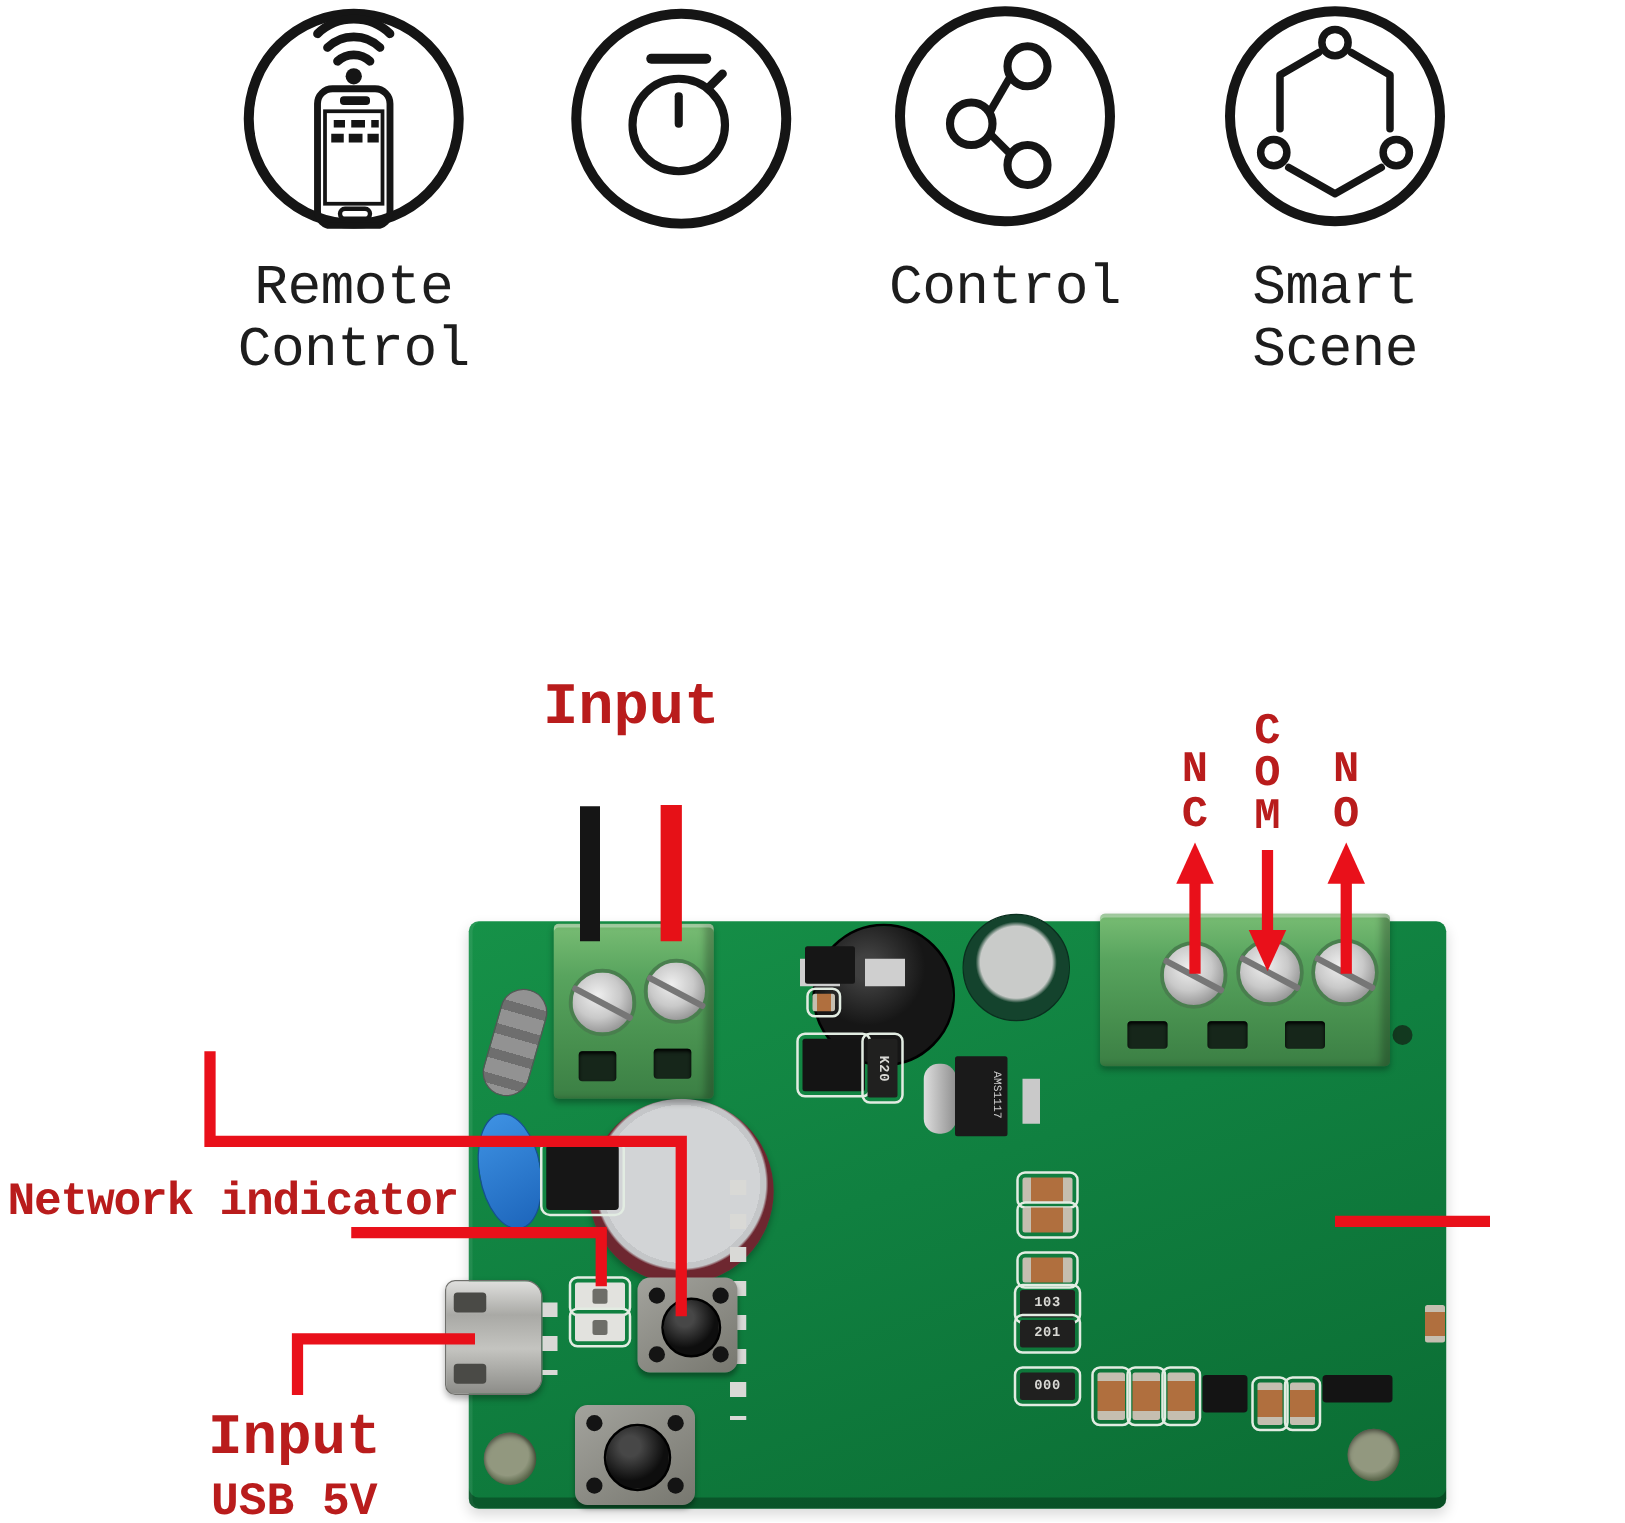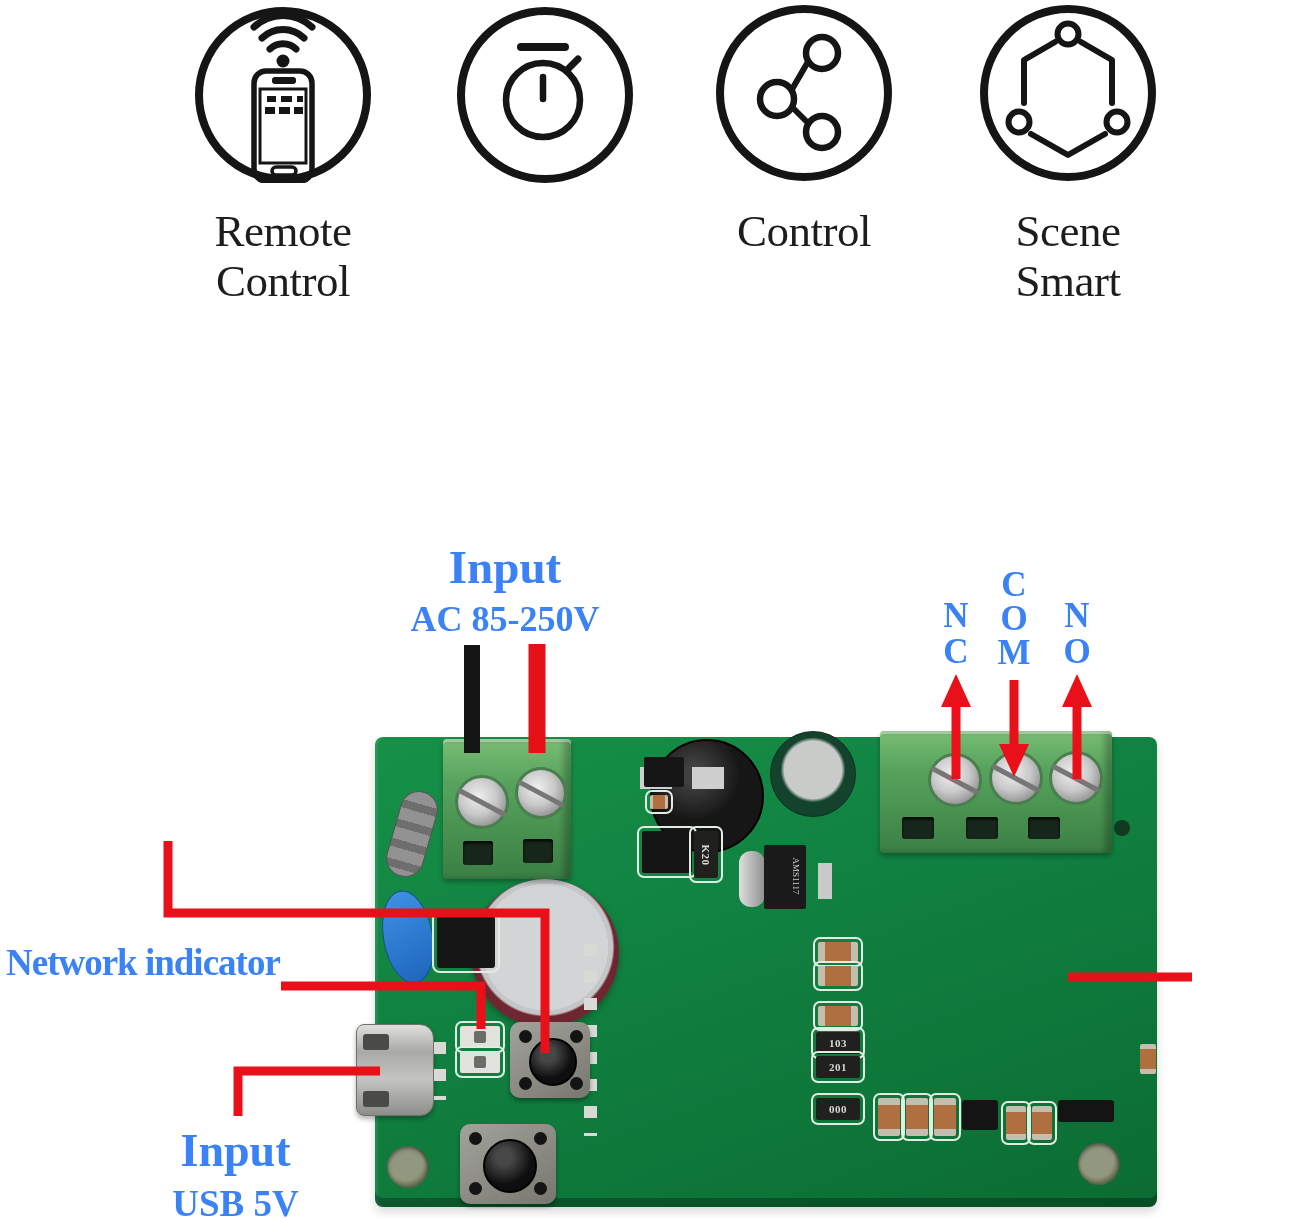--- a/index.html
+++ b/index.html
@@ -1,24 +1,24 @@
 <!DOCTYPE html>
 <html><head>
 <meta charset="utf-8">
 <style>
   html,body{margin:0;padding:0;background:#fff;}
   #stage{position:relative;width:1192px;height:1218px;background:#ffffff;overflow:hidden;
-         font-family:Liberation Serif, serif;}
+         font-family:Liberation Mono, monospace;}
   
   .feat{position:absolute;top:0;width:260px;text-align:center;}
   .feat svg{position:absolute;top:3px;left:40px;}
   .feat-label{position:absolute;top:206px;width:100%;font-size:45px;line-height:50px;
               color:#1d1d1d;letter-spacing:-0.5px;}
   
-  .anno{position:absolute;color:#3b82f6;font-weight:bold;z-index:11;}
+  .anno{position:absolute;color:#b91c1c;font-weight:bold;z-index:11;}
   .vletters{display:flex;flex-direction:column;align-items:center;font-size:35px;line-height:36px;}
   
   #board{position:absolute;left:375px;top:737px;width:782px;height:470px;border-radius:8px;
          background:linear-gradient(160deg,#169148 0%,#108040 45%,#0b6c33 100%);
          box-shadow:inset 0 -9px 0 rgba(0,0,0,.28), inset 3px 0 0 rgba(255,255,255,.08), 0 5px 10px rgba(0,0,0,.15);
          z-index:1;}
   .cmp{position:absolute;box-sizing:border-box;}
   .silk{outline:2px solid #e2ece2;outline-offset:3px;}
   .terminal{background:linear-gradient(180deg,#79bd74 0%,#58a45e 30%,#478f4e 70%,#3b7f44 100%);
             border-radius:4px;box-shadow:inset 0 3px 0 rgba(255,255,255,.35), inset -7px 0 6px rgba(0,0,0,.25), 0 3px 5px rgba(0,0,0,.3);z-index:4;}
@@ -101,22 +101,22 @@
     <svg width="180" height="180" viewBox="0 0 180 180" fill="none" stroke="#151515">
       <circle cx="90" cy="90" r="84" stroke-width="8"></circle>
       <path d="M77,39 L46,57 L46,100" stroke-width="6" stroke-linejoin="round" stroke-linecap="round"></path>
       <path d="M103,39 L134,57 L134,100" stroke-width="6" stroke-linejoin="round" stroke-linecap="round"></path>
       <path d="M53,131 L90,152 L127,131" stroke-width="6" stroke-linejoin="round" stroke-linecap="round"></path>
       <circle cx="90" cy="31" r="10.5" stroke-width="6"></circle>
       <circle cx="41" cy="119" r="10.5" stroke-width="6"></circle>
       <circle cx="139" cy="119" r="10.5" stroke-width="6"></circle>
     </svg>
     <div class="feat-label">
+      <span style="display:block">Smart</span>
       <span style="display:block">Scene</span>
-      <span style="display:block">Smart</span>
     </div>
   </div>
 
   <div id="board">
 
     <div class="cmp terminal" style="left:68px;top:2px;width:128px;height:140px;">
       <div class="screw" style="left:12px;top:36px;width:48px;height:48px;"></div>
       <div class="screw" style="left:72px;top:28px;width:46px;height:46px;"></div>
       <div class="thole" style="left:20px;top:102px;width:30px;height:24px;"></div>
       <div class="thole" style="left:80px;top:100px;width:30px;height:24px;"></div>
@@ -232,21 +232,20 @@
     <line x1="956" y1="779" x2="956" y2="702" stroke="#e9101a" stroke-width="9"></line>
     <polygon points="956,674 941,707 971,707" fill="#e9101a"></polygon>
     <line x1="1014" y1="680" x2="1014" y2="748" stroke="#e9101a" stroke-width="9"></line>
     <polygon points="1014,777 999,744 1029,744" fill="#e9101a"></polygon>
     <line x1="1077" y1="779" x2="1077" y2="702" stroke="#e9101a" stroke-width="9"></line>
     <polygon points="1077,674 1062,707 1092,707" fill="#e9101a"></polygon>
   </svg>
 
   <div class="anno" style="left:390px;top:540px;width:230px;text-align:center;">
     <div style="font-size:47px;">Input</div>
-    <div style="font-size:36px;margin-top:4px;">AC 85-250V</div>
   </div>
 
   <div class="anno vletters" style="left:936px;top:598px;width:40px;">
     <span>N</span>
     <span>C</span>
   </div>
   <div class="anno vletters" style="left:994px;top:568px;width:40px;line-height:34px;">
     <span>C</span>
     <span>O</span>
     <span>M</span>

